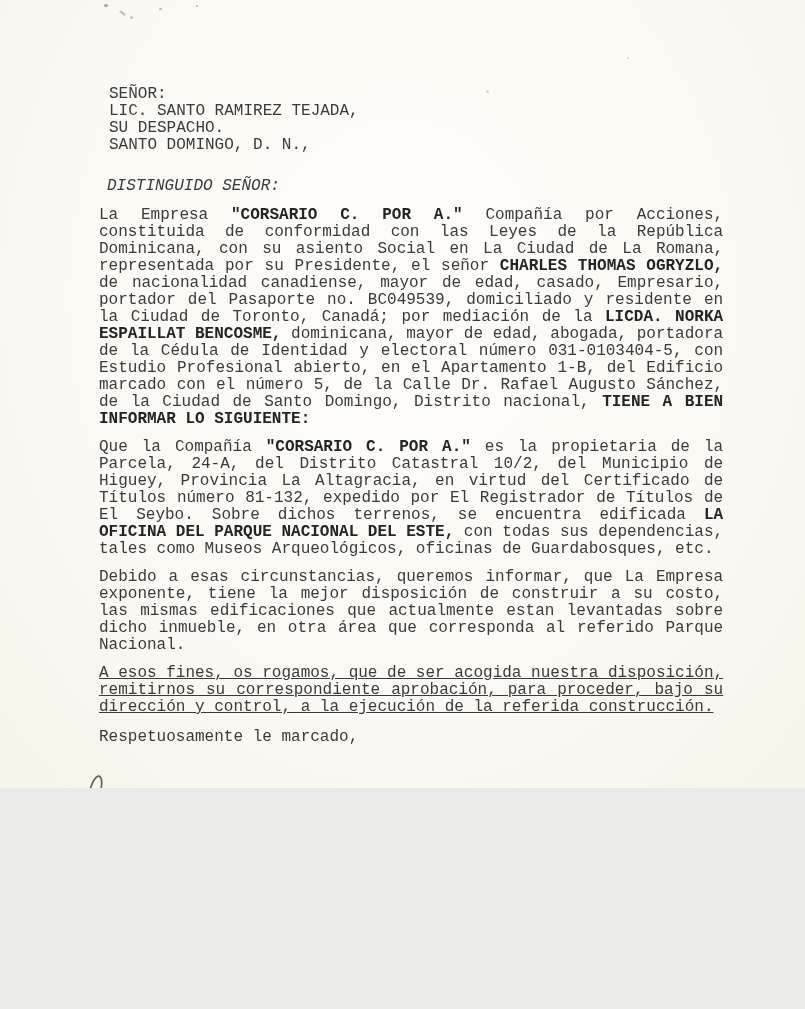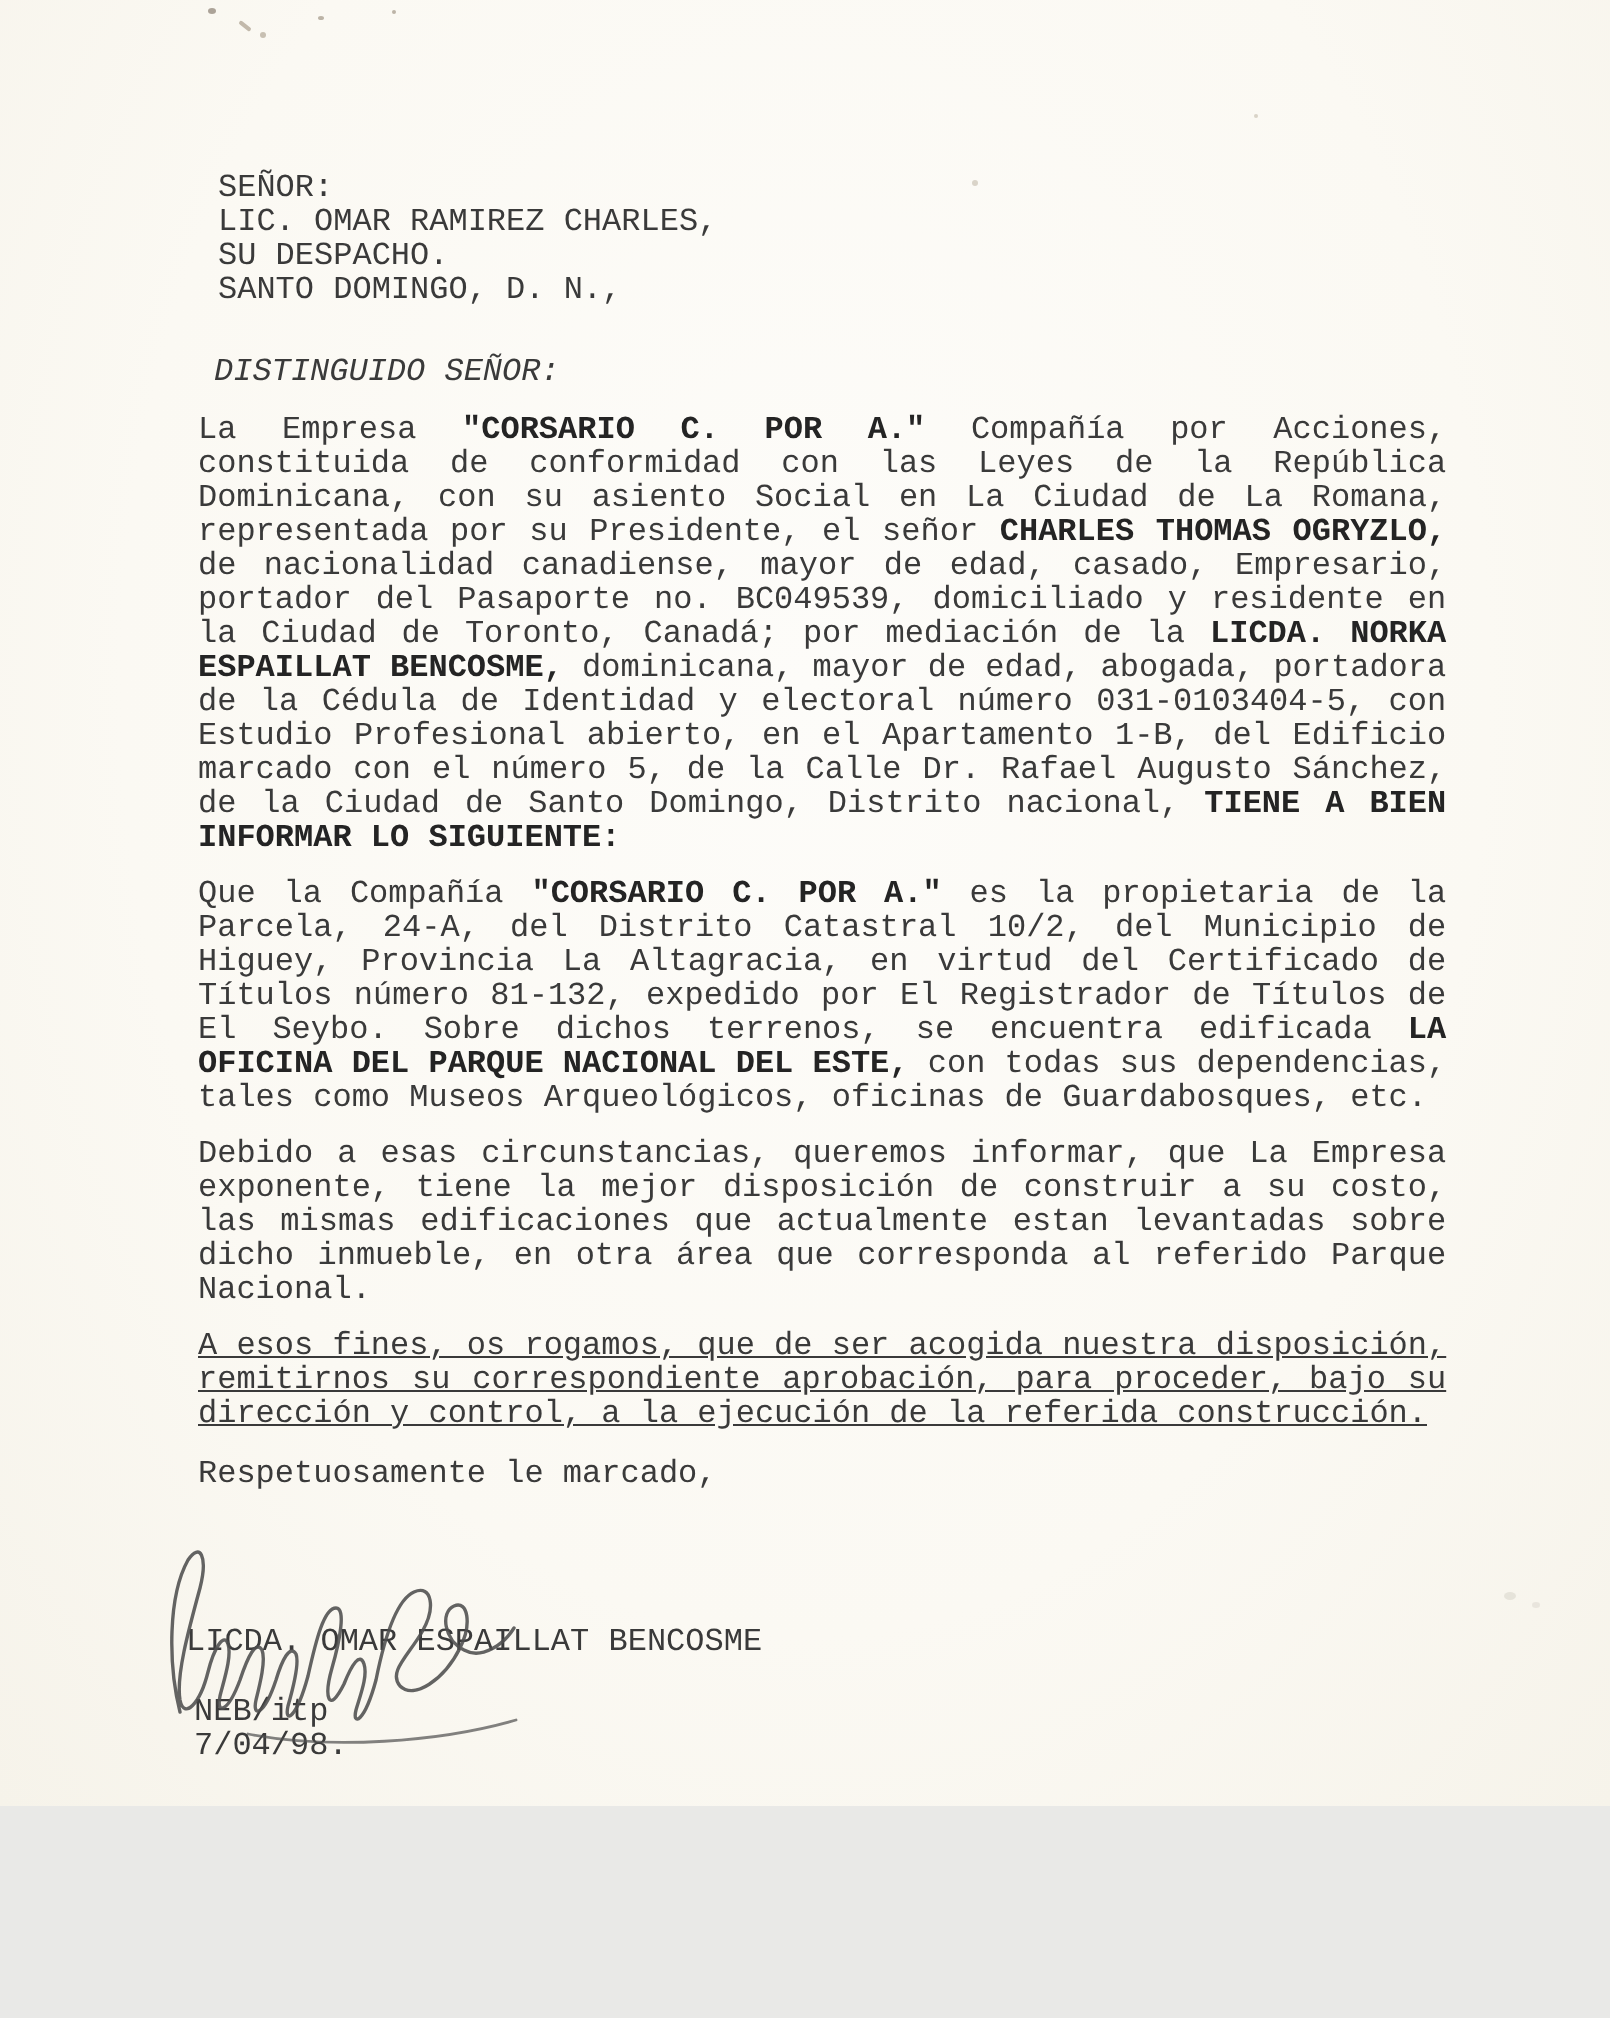--- a/index.html
+++ b/index.html
@@ -1,17 +1,17 @@
 <!DOCTYPE html>
 <html><head>
 <meta charset="utf-8">
 <style>
   html,body{margin:0;padding:0;background:#e9e9e7;}
   .page{
-    position:relative;width:805px;height:903px;overflow:hidden;
+    position:relative;width:805px;height:788px;overflow:hidden;
     background:radial-gradient(ellipse at 50% 38%, #fdfcf9 0%, #fbf9f3 60%, #f6f3ea 100%);
     font-family:"Liberation Mono","DejaVu Sans Mono",monospace;
     color:#3a3a3a;
   }
   .doc{position:absolute;left:99px;top:86px;width:630px;}
   .doc, .doc *{font-size:16px;line-height:17px;}
   .recipient{margin-left:10px;}
   .recipient div{white-space:nowrap;}
   .salutation{margin-top:24px;margin-left:8px;font-style:italic;}
   .body-paragraphs{margin-top:12px;}
@@ -40,21 +40,21 @@
   <div class="speck" style="left:196px;top:5px;width:2px;height:2px;background:#7d6f5c;opacity:.5;"></div>
   <div class="speck" style="left:486px;top:90px;width:3px;height:3px;background:#9a8d76;opacity:.35;"></div>
   <div class="speck" style="left:627px;top:57px;width:2px;height:2px;background:#9a8d76;opacity:.35;"></div>
   <div class="speck" style="left:752px;top:796px;width:6px;height:4px;background:#a9a296;opacity:.22;"></div>
   <div class="speck" style="left:766px;top:801px;width:4px;height:3px;background:#a9a296;opacity:.18;"></div>
 
   <div class="doc">
 
     <div class="recipient">
       <div>SEÑOR:</div>
-      <div>LIC. OMAR RAMIREZ CHARLES,</div>
+      <div>LIC. SANTO RAMIREZ TEJADA,</div>
       <div>SU DESPACHO.</div>
       <div>SANTO DOMINGO, D. N.,</div>
     </div>
 
     <div class="salutation">DISTINGUIDO SEÑOR:</div>
 
     <div class="body-paragraphs">
       <p class="para"><span>La Empresa </span><span class="b">"CORSARIO C. POR A."</span><span> Compañía por Acciones, constituida de conformidad con las Leyes de la República Dominicana, con su asiento Social en La Ciudad de La Romana, representada por su Presidente, el señor </span><span class="b">CHARLES THOMAS OGRYZLO,</span><span> de nacionalidad canadiense, mayor de edad, casado, Empresario, portador del Pasaporte no. BC049539, domiciliado y residente en la Ciudad de Toronto, Canadá; por mediación de la </span><span class="b">LICDA. NORKA ESPAILLAT BENCOSME,</span><span> dominicana, mayor de edad, abogada, portadora de la Cédula de Identidad y electoral número 031-0103404-5, con Estudio Profesional abierto, en el Apartamento 1-B, del Edificio marcado con el número 5, de la Calle Dr. Rafael Augusto Sánchez, de la Ciudad de Santo Domingo, Distrito nacional, </span><span class="b">TIENE A BIEN INFORMAR LO SIGUIENTE:</span></p>
 
       <p class="para"><span>Que la Compañía </span><span class="b">"CORSARIO C. POR A."</span><span> es la propietaria de la Parcela, 24-A, del Distrito Catastral 10/2, del Municipio de Higuey, Provincia La Altagracia, en virtud del Certificado de Títulos número 81-132, expedido por El Registrador de Títulos de El Seybo. Sobre dichos terrenos, se encuentra edificada </span><span class="b">LA OFICINA DEL PARQUE NACIONAL DEL ESTE,</span><span> con todas sus dependencias, tales como Museos Arqueológicos, oficinas de Guardabosques, etc.</span></p>

